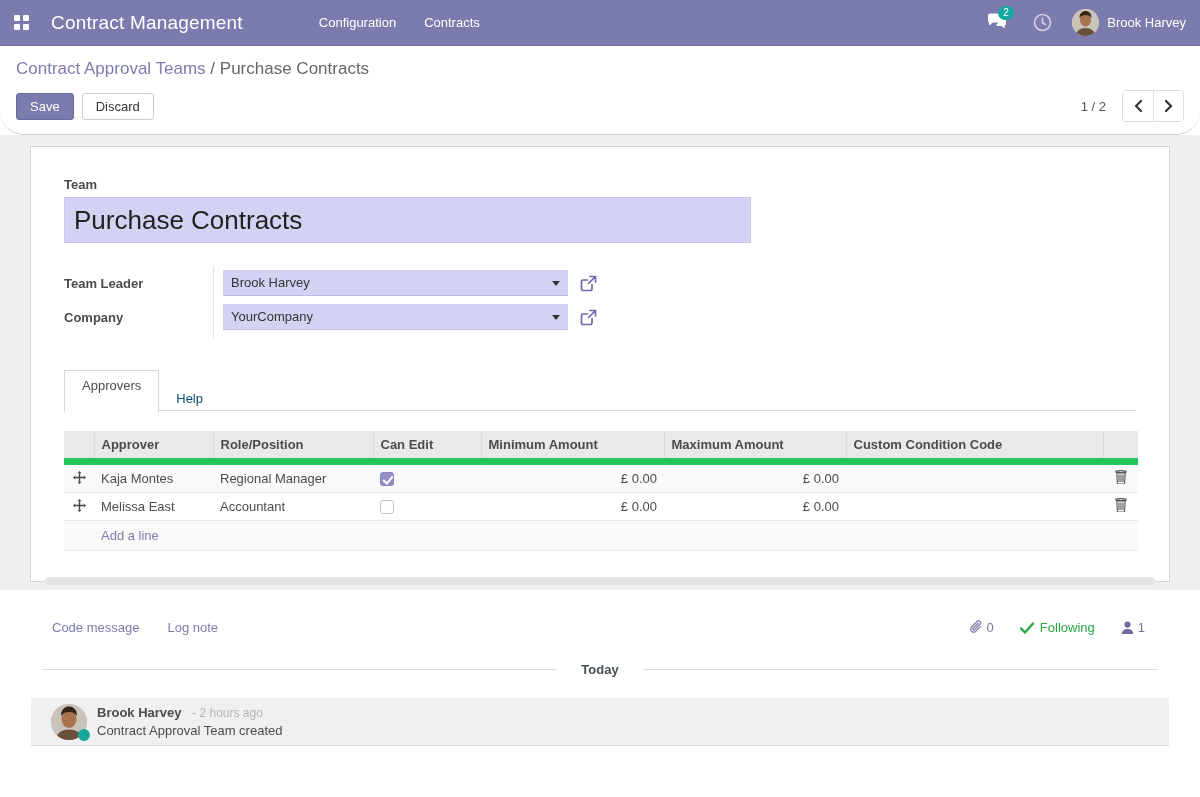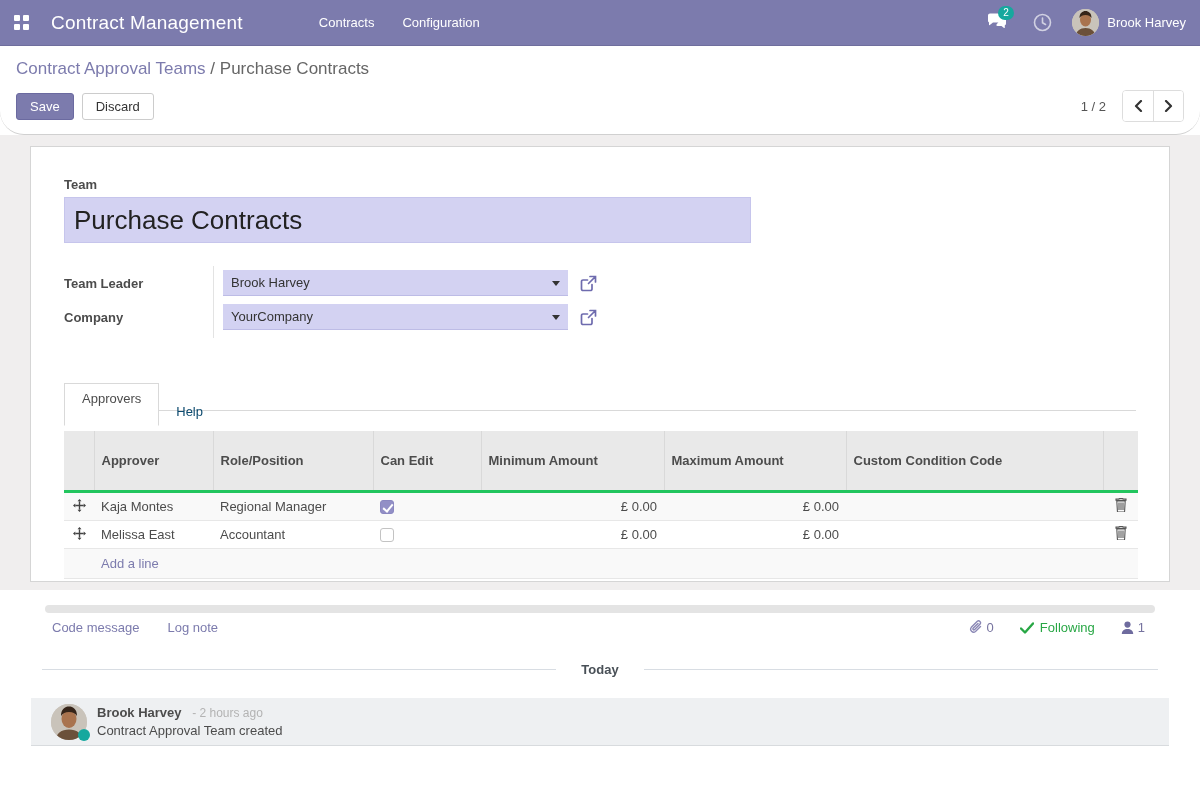--- a/index.html
+++ b/index.html
@@ -44,27 +44,27 @@
   .fields { margin-top:27px; position:relative; width:600px; }
   .fields .vsep { position:absolute; left:149px; top:-4px; bottom:-8px; border-left:1px solid #e3e3e3; }
   .frow { display:flex; align-items:center; margin-bottom:8px; height:26px; position:relative; }
   .frow .flabel { width:159px; font-weight:bold; flex:none; }
   .combo { width:345px; height:26px; background:#d3d2f2; border-bottom:1px solid #bdbce6; display:flex; align-items:center; padding:0 22px 0 8px; position:relative; cursor:pointer; color:#333; }
   .combo .caret { position:absolute; right:8px; top:11px; width:0; height:0; border-left:4px solid transparent; border-right:4px solid transparent; border-top:5px solid #333; }
   .ext-link { margin-left:12px; cursor:pointer; display:flex; }
 
   
   .tabs { margin-top:37px; display:flex; border-bottom:1px solid #d9d9d9; }
-  .tab { padding:7px 17px; cursor:pointer; position:relative; top:16px; }
+  .tab { padding:7px 17px; cursor:pointer; position:relative; top:3px; }
   .tab.active { background:#fff; border:1px solid #d9d9d9; border-bottom:1px solid #fff; color:#4c4c4c; }
   .tab.inactive { color:#0c4a6e;margin-top:14px; }
 
   
   table.list { margin-top:20px; width:1074px; border-collapse:collapse; table-layout:fixed; }
-  .list th { background:#e9e9e9; font-weight:bold; color:#4c4c4c; text-align:left; padding:22px 7px; border-bottom:3px solid #22c55e; }
+  .list th { background:#e9e9e9; font-weight:bold; color:#4c4c4c; text-align:left; padding:6px 7px; border-bottom:7px solid #22c55e; }
   .list th + th { border-left:1px solid #d9d9d9; }
   .list td { padding:5px 7px; }
   .list tbody tr { border-bottom:1px solid #e7e7e7; }
   .list tbody tr.odd { background:#f9f9f9; }
   .num { text-align:right; }
   .handle-cell, .trash-cell { text-align:center; cursor:pointer; }
   .checkbox { display:inline-block; width:14px; height:14px; border-radius:3px; border:1px solid #c3c3c3; background:#fff; position:relative; cursor:pointer; vertical-align:middle; }
   .checkbox.checked { background:#928fc6; border-color:#8a87c0; }
   .checkbox.checked::after { content:""; position:absolute; left:4px; top:1px; width:4px; height:8px; border:solid #fff; border-width:0 2px 2px 0; transform:rotate(40deg); }
   .addline-row td { color:#7c7bad; padding:7px 7px 7px 37px; cursor:pointer; }
@@ -94,22 +94,22 @@
 
 <div class="navbar">
   <div class="apps-icon">
       <span></span>
       <span></span>
       <span></span>
       <span></span>
     </div>
   <div class="nav-title">Contract Management</div>
   <div class="nav-menu">
+    <div class="item">Configuration</div>
     <div class="item">Contracts</div>
-    <div class="item">Configuration</div>
   </div>
   <div class="nav-right">
     <div class="chat-wrap">
       <svg width="20" height="17" viewBox="0 0 20 17">
         <path d="M1 2.5C1 1.4 1.9.5 3 .5h9c1.1 0 2 .9 2 2v5c0 1.1-.9 2-2 2H6l-3.2 2.6c-.4.3-.8.1-.8-.4V9.5c-.6-.3-1-.9-1-1.9z" fill="#fff"></path>
         <path d="M15 4.5h2c1.1 0 2 .9 2 2v4c0 1-.6 1.6-1.2 1.8v2.2c0 .5-.4.7-.8.4L14.5 13H11c-.8 0-1.5-.4-1.8-1" fill="#fff"></path>
       </svg>
       <span class="badge">2</span>
     </div>
     <svg class="clock-icon" width="19" height="19" viewBox="0 0 19 19">

